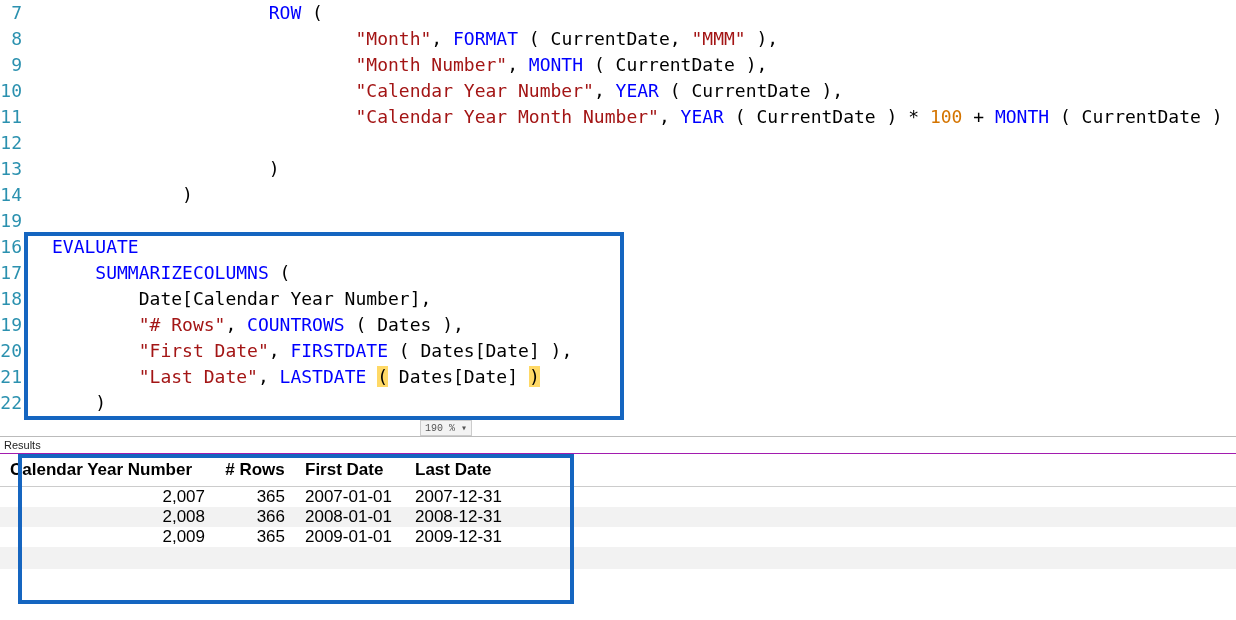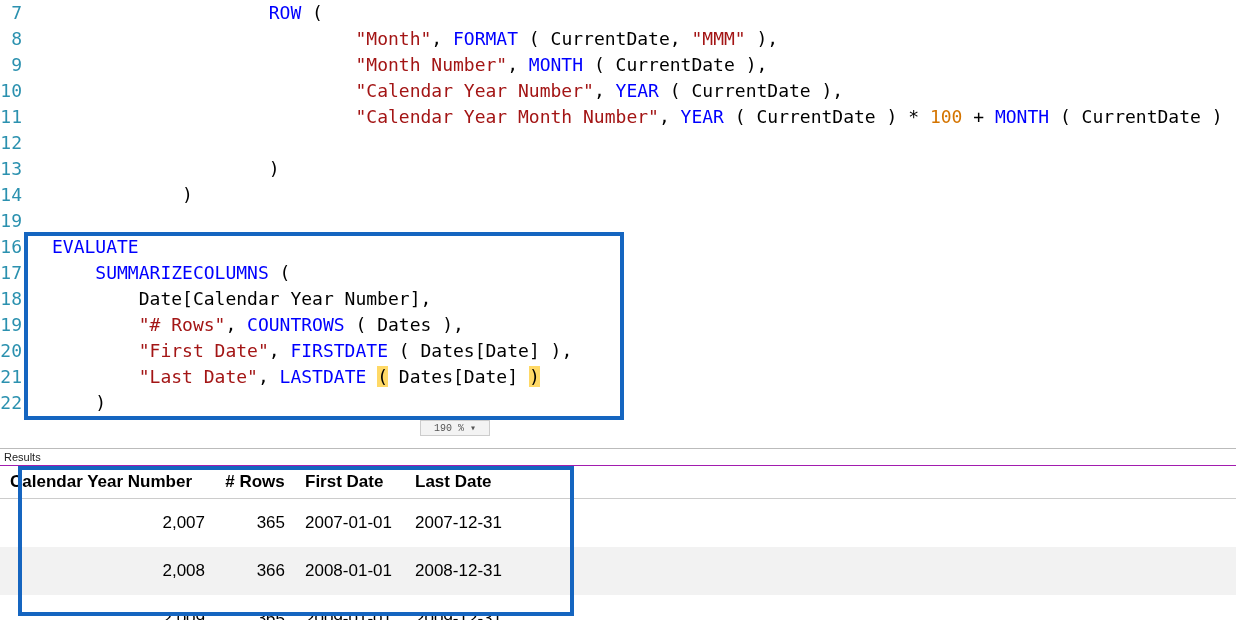--- a/index.html
+++ b/index.html
@@ -45,32 +45,31 @@
   }
   .hl-paren {
     background: #ffd966;
   }
   .zoom-bar {
     font-size: 10px;
     color: #555;
     border: 1px solid #ccc;
     background: #f3f3f3;
     display: inline-block;
-    padding: 1px 13px;
+    padding: 1px 4px;
     margin-left: 420px;
     margin-top: 2px;
   }
   .results-label {
     font-family: 'Segoe UI', Arial, sans-serif;
     font-size: 11px;
     color: #222;
     padding: 2px 4px 0 4px;
     border-top: 1px solid #bbb;
     background: #fff;
-    margin-top: 12px;
   }
   .results-pane {
     border-top: 1px solid #a21caf;
     font-family: 'Segoe UI', Arial, sans-serif;
     font-size: 17px;
     position: relative;
     margin-top: 2px;
   }
   table.results {
     border-collapse: collapse;
@@ -78,21 +77,21 @@
   }
   table.results th {
     text-align: left;
     font-weight: 700;
     padding: 6px 10px;
     border-bottom: 1px solid #ccc;
     background: #fff;
     color: #000;
   }
   table.results td {
-    padding: 14px 10px;
+    padding: 0 10px;
     color: #000;
   }
   table.results tr.alt {
     background: #f2f2f2;
     margin-top: 20px;
   }
   .num-cell { text-align: right; }
   .hl-results {
     position: absolute;
     border: 4px solid #1565c0;

